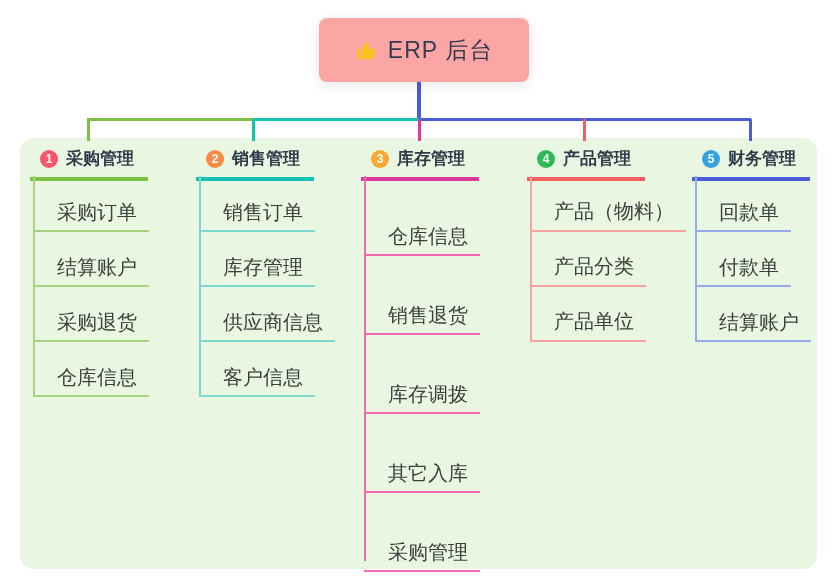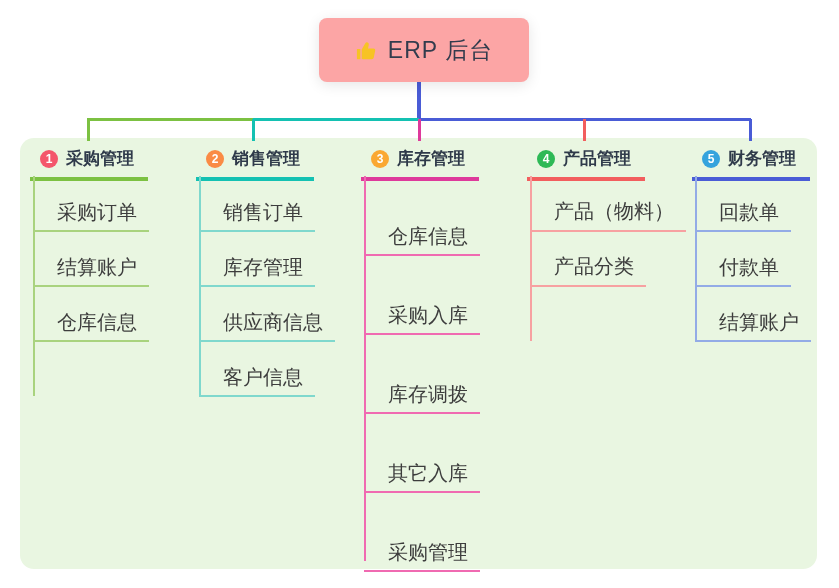--- a/index.html
+++ b/index.html
@@ -92,20 +92,21 @@
 
   <div class="branch p1">
     <div class="branch-header">
       <span class="badge">1</span>
       <span class="branch-title">采购管理</span>
     </div>
     <div class="spine h4"></div>
     <div class="children">
       <div class="child">采购订单</div>
       <div class="child">结算账户</div>
+      <div class="child">采购退货</div>
       <div class="child">仓库信息</div>
     </div>
   </div>
 
   <div class="branch p2">
     <div class="branch-header">
       <span class="badge">2</span>
       <span class="branch-title">销售管理</span>
     </div>
     <div class="spine h4"></div>
@@ -118,36 +119,37 @@
   </div>
 
   <div class="branch p3">
     <div class="branch-header">
       <span class="badge">3</span>
       <span class="branch-title">库存管理</span>
     </div>
     <div class="spine h7"></div>
     <div class="children">
       <div class="child">仓库信息</div>
-      <div class="child">采购入库</div>
+      <div class="child">销售退货</div>
       <div class="child">库存调拨</div>
       <div class="child">其它入库</div>
       <div class="child">采购管理</div>
     </div>
   </div>
 
   <div class="branch p4">
     <div class="branch-header">
       <span class="badge">4</span>
       <span class="branch-title">产品管理</span>
     </div>
     <div class="spine h3"></div>
     <div class="children">
       <div class="child">产品（物料）</div>
       <div class="child">产品分类</div>
+      <div class="child">产品单位</div>
     </div>
   </div>
 
   <div class="branch p5">
     <div class="branch-header">
       <span class="badge">5</span>
       <span class="branch-title">财务管理</span>
     </div>
     <div class="spine h3"></div>
     <div class="children">

